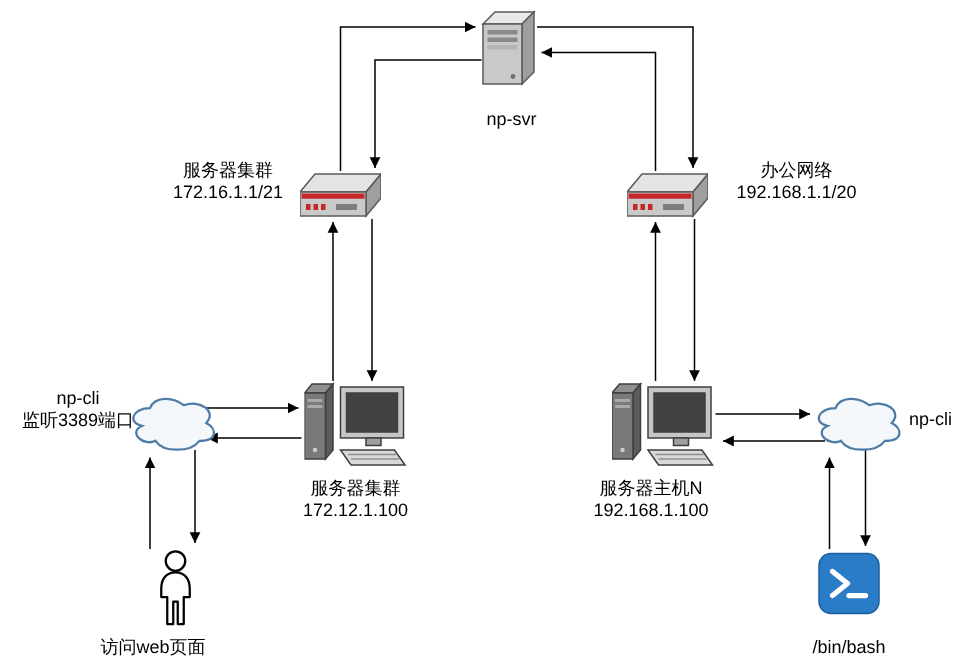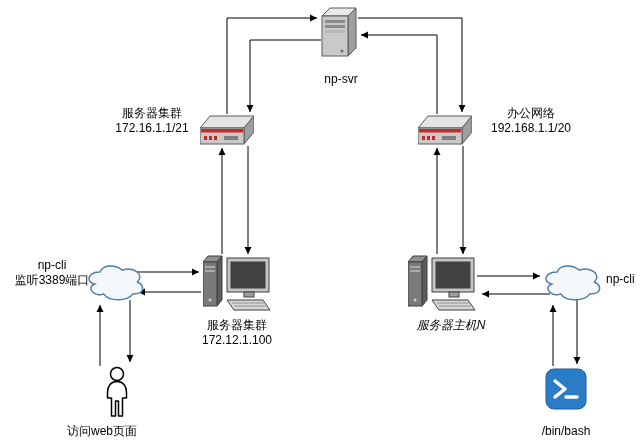--- a/index.html
+++ b/index.html
@@ -153,22 +153,23 @@
   <div class="label" style="left:471px; top:106px; width:120px;">
     <div>办公网络</div>
     <div>192.168.1.1/20</div>
   </div>
 
   <div class="label" style="left:177px; top:318px; width:120px;">
     <div>服务器集群</div>
     <div>172.12.1.100</div>
   </div>
 
-  <div class="label" style="left:391px; top:318px; width:120px;font-style:italic;">
+  <div class="label" style="left:374px; top:318px; width:120px;">
     <div>服务器主机N</div>
+    <div>192.168.1.100</div>
   </div>
 
   <div class="label" style="left:0px; top:258px; width:104px;">
     <div>np-cli</div>
     <div>监听3389端口</div>
   </div>
 
   <div class="label align-left" style="left:606px; top:272px; width:36px;">
     <div>np-cli</div>
   </div>

